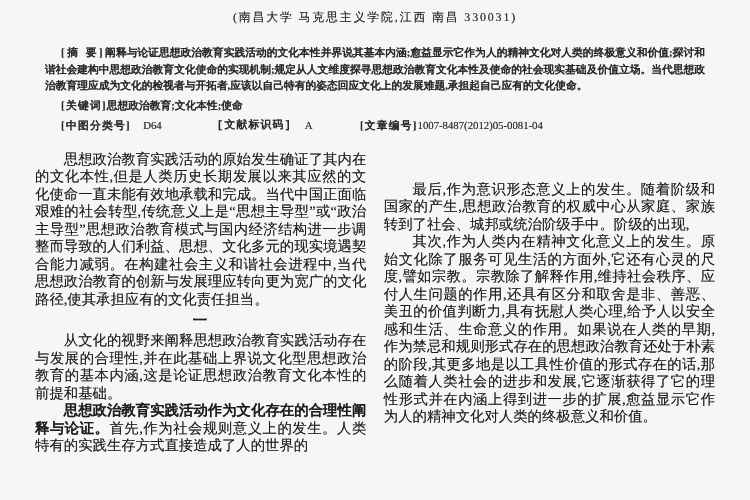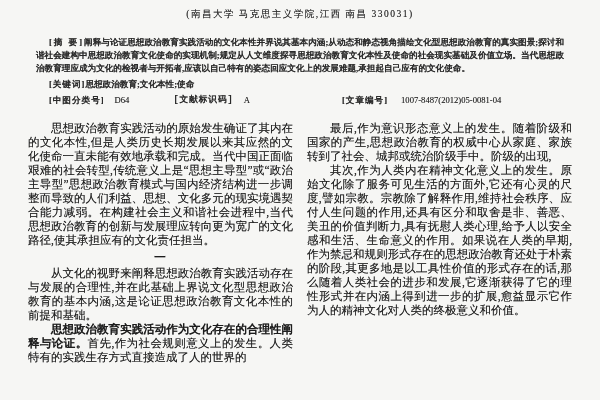--- a/index.html
+++ b/index.html
@@ -42,25 +42,26 @@
   .kw-line .lbl{letter-spacing:1px;}
   .meta-line{
     margin-top:3px;
     padding-left:1.5em;
     display:flex;
     align-items:center;
   }
   .meta-line .lbl{letter-spacing:1px;}
   .meta-line .val{font-weight:normal;margin-left:10px;}
   .meta-gap1{margin-left:44px;font-family:Liberation Mono, monospace;}
-  .meta-gap2{margin-left:92px;}
+  .meta-gap2{margin-left:38px;}
   .columns{
     display:flex;
     gap:14px;
     margin:14px 28px 0 28px;
+    align-items:center;
   }
   .col{
     flex:1 1 0;
     font-size:11.5px;
     line-height:14px;
     text-align:justify;
     color:#1d1d1d;
   }
   .col p{margin:0;}
   .col p.indent{text-indent:2em;}
@@ -74,34 +75,34 @@
 </style>
 </head>
 <body>
 
 <div class="page">
 
   <div class="affiliation">(南昌大学  马克思主义学院,江西  南昌  330031)</div>
 
   <div class="front-matter">
     <div class="abstract">
-      <span class="lbl">[摘  要]</span><span>阐释与论证思想政治教育实践活动的文化本性并界说其基本内涵;从动态和静态视角描绘文化型思想政治教育的真实图景;探讨和谐社会建构中思想政治教育文化使命的实现机制;规定从人文维度探寻思想政治教育文化本性及使命的社会现实基础及价值立场。当代思想政治教育理应成为文化的检视者与开拓者,应该以自己特有的姿态回应文化上的发展难题,承担起自己应有的文化使命。</span>
+      <span class="lbl">[摘  要]</span><span>阐释与论证思想政治教育实践活动的文化本性并界说其基本内涵;愈益显示它作为人的精神文化对人类的终极意义和价值;探讨和谐社会建构中思想政治教育文化使命的实现机制;规定从人文维度探寻思想政治教育文化本性及使命的社会现实基础及价值立场。当代思想政治教育理应成为文化的检视者与开拓者,应该以自己特有的姿态回应文化上的发展难题,承担起自己应有的文化使命。</span>
     </div>
 
     <div class="kw-line">
       <span class="lbl">[关键词]</span><span>思想政治教育;文化本性;使命</span>
     </div>
 
     <div class="meta-line">
       <span class="lbl">[中图分类号]</span>
       <span class="val">D64</span>
       <span class="lbl meta-gap1">[文献标识码]</span>
       <span class="val">A</span>
       <span class="lbl meta-gap2">[文章编号]</span>
-      <span class="val" style="margin-left:0;padding-left:13px;">1007-8487(2012)05-0081-04</span>
+      <span class="val" style="margin-left:0;">1007-8487(2012)05-0081-04</span>
     </div>
   </div>
 
   <div class="columns">
 
     <div class="col">
       <p class="indent">思想政治教育实践活动的原始发生确证了其内在的文化本性,但是人类历史长期发展以来其应然的文化使命一直未能有效地承载和完成。当代中国正面临艰难的社会转型,传统意义上是“思想主导型”或“政治主导型”思想政治教育模式与国内经济结构进一步调整而导致的人们利益、思想、文化多元的现实境遇契合能力减弱。在构建社会主义和谐社会进程中,当代思想政治教育的创新与发展理应转向更为宽广的文化路径,使其承担应有的文化责任担当。</p>
       <div class="section-marker">一</div>
       <p class="indent">从文化的视野来阐释思想政治教育实践活动存在与发展的合理性,并在此基础上界说文化型思想政治教育的基本内涵,这是论证思想政治教育文化本性的前提和基础。</p>
       <p class="indent">

